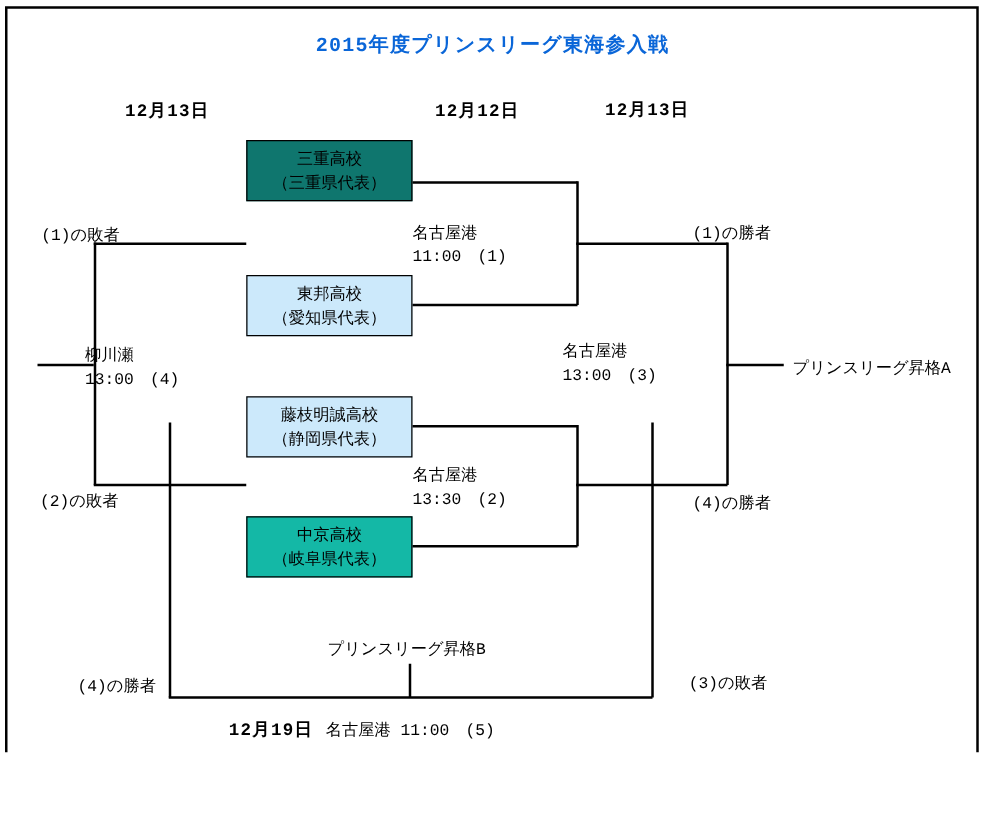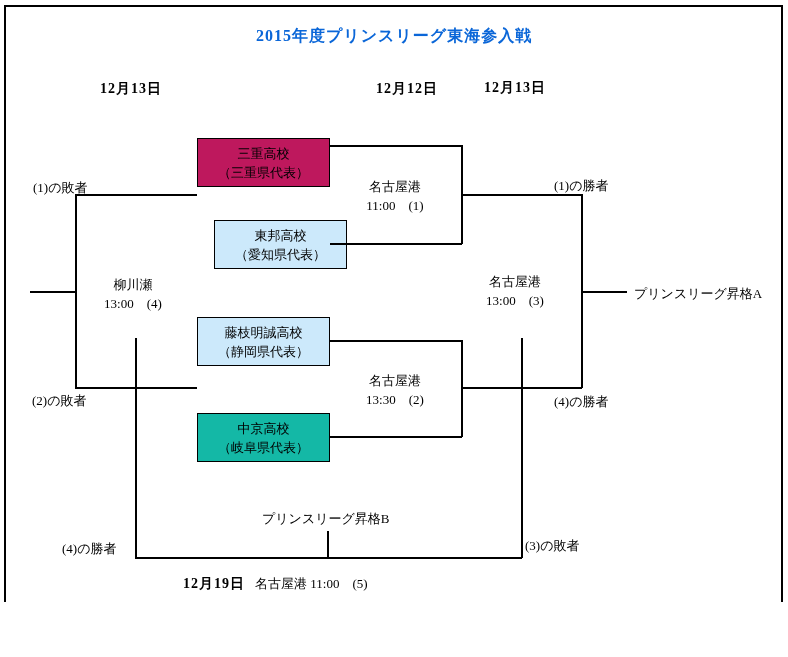--- a/index.html
+++ b/index.html
@@ -1,55 +1,55 @@
 <!DOCTYPE html>
 <html><head>
 <meta charset="utf-8">
 <style>
   html,body{margin:0;padding:0;background:#fff;}
   .canvas{
     position:relative;width:788px;height:602px;background:#fff;overflow:hidden;
-    font-family:Liberation Serif, serif;color:#000;
+    font-family:Liberation Mono, monospace;color:#000;
   }
   .frame{position:absolute;left:4px;top:5px;width:779px;height:647px;
     border:2px solid #000;box-sizing:border-box;}
   .title{position:absolute;left:0;top:26px;width:100%;text-align:center;
     font-size:16px;font-weight:bold;letter-spacing:1px;}
   .date-header{position:absolute;font-size:14px;font-weight:bold;letter-spacing:1px;white-space:nowrap;}
   .team-box{position:absolute;left:197px;width:133px;height:49px;box-sizing:border-box;
     border:1.5px solid #000;display:flex;flex-direction:column;align-items:center;justify-content:center;
     font-size:13px;line-height:19px;text-align:center;white-space:nowrap;}
   .line{position:absolute;background:#000;}
   .hline{height:1.5px;}
   .vline{width:1.5px;}
   .lbl{position:absolute;font-size:13px;white-space:nowrap;text-align:right;}
-  .match-label{position:absolute;width:130px;text-align:center;font-size:13px;line-height:19px;white-space:nowrap;}
+  .match-label{position:absolute;width:130px;text-align:left;font-size:13px;line-height:19px;white-space:nowrap;}
   .final-line{position:absolute;left:183px;top:575px;display:flex;align-items:baseline;gap:10px;white-space:nowrap;}
   .final-date{font-size:14px;font-weight:bold;letter-spacing:1px;}
   .final-details{font-size:13px;}
   .note{position:absolute;left:84px;top:598px;font-size:13px;white-space:nowrap;}
 </style>
 </head>
 <body>
 
 <div class="canvas">
 
   <div class="frame"></div>
 
   <div class="title" style="color: rgb(10, 102, 216);">2015年度プリンスリーグ東海参入戦</div>
 
   <div class="date-header" style="left:100px;top:80px;">12月13日</div>
-  <div class="date-header" style="left:376px;top:80px;">12月12日</div>
+  <div class="date-header" style="left:348px;top:80px;">12月12日</div>
   <div class="date-header" style="left:484px;top:79px;">12月13日</div>
 
-  <div class="team-box" style="top: 138px; background: #be185d;">
+  <div class="team-box" style="top: 112px; background: #0f766e;">
     <div>三重高校</div>
     <div>（三重県代表）</div>
   </div>
-  <div class="team-box" style="top: 220px; background: rgb(204, 233, 251); margin-left: 17px;">
+  <div class="team-box" style="top: 220px; background: rgb(204, 233, 251);">
     <div>東邦高校</div>
     <div>（愛知県代表）</div>
   </div>
   <div class="team-box" style="top: 317px; background: rgb(204, 233, 251);">
     <div>藤枝明誠高校</div>
     <div>（静岡県代表）</div>
   </div>
   <div class="team-box" style="top: 413px; background: #14b8a6;">
     <div>中京高校</div>
     <div>（岐阜県代表）</div>
@@ -93,21 +93,21 @@
   <div class="match-label" style="left:68px;top:275px;">
     <div>柳川瀬</div>
     <div>13:00　(4)</div>
   </div>
 
   <div class="lbl" style="left:33px;top:179px;">(1)の敗者</div>
   <div class="lbl" style="left:32px;top:392px;">(2)の敗者</div>
   <div class="lbl" style="left:554px;top:177px;">(1)の勝者</div>
   <div class="lbl" style="left:554px;top:393px;">(4)の勝者</div>
   <div class="lbl" style="left:62px;top:540px;">(4)の勝者</div>
-  <div class="lbl" style="left:525px;top:537px;">(3)の敗者</div>
+  <div class="lbl" style="left:551px;top:537px;">(3)の敗者</div>
 
   <div class="lbl" style="left:262px;top:510px;">プリンスリーグ昇格B</div>
   <div class="lbl" style="left:634px;top:285px;">プリンスリーグ昇格A</div>
 
   <div class="final-line">
     <span class="final-date">12月19日</span>
     <span class="final-details">名古屋港 11:00　(5)</span>
   </div>
 
 

